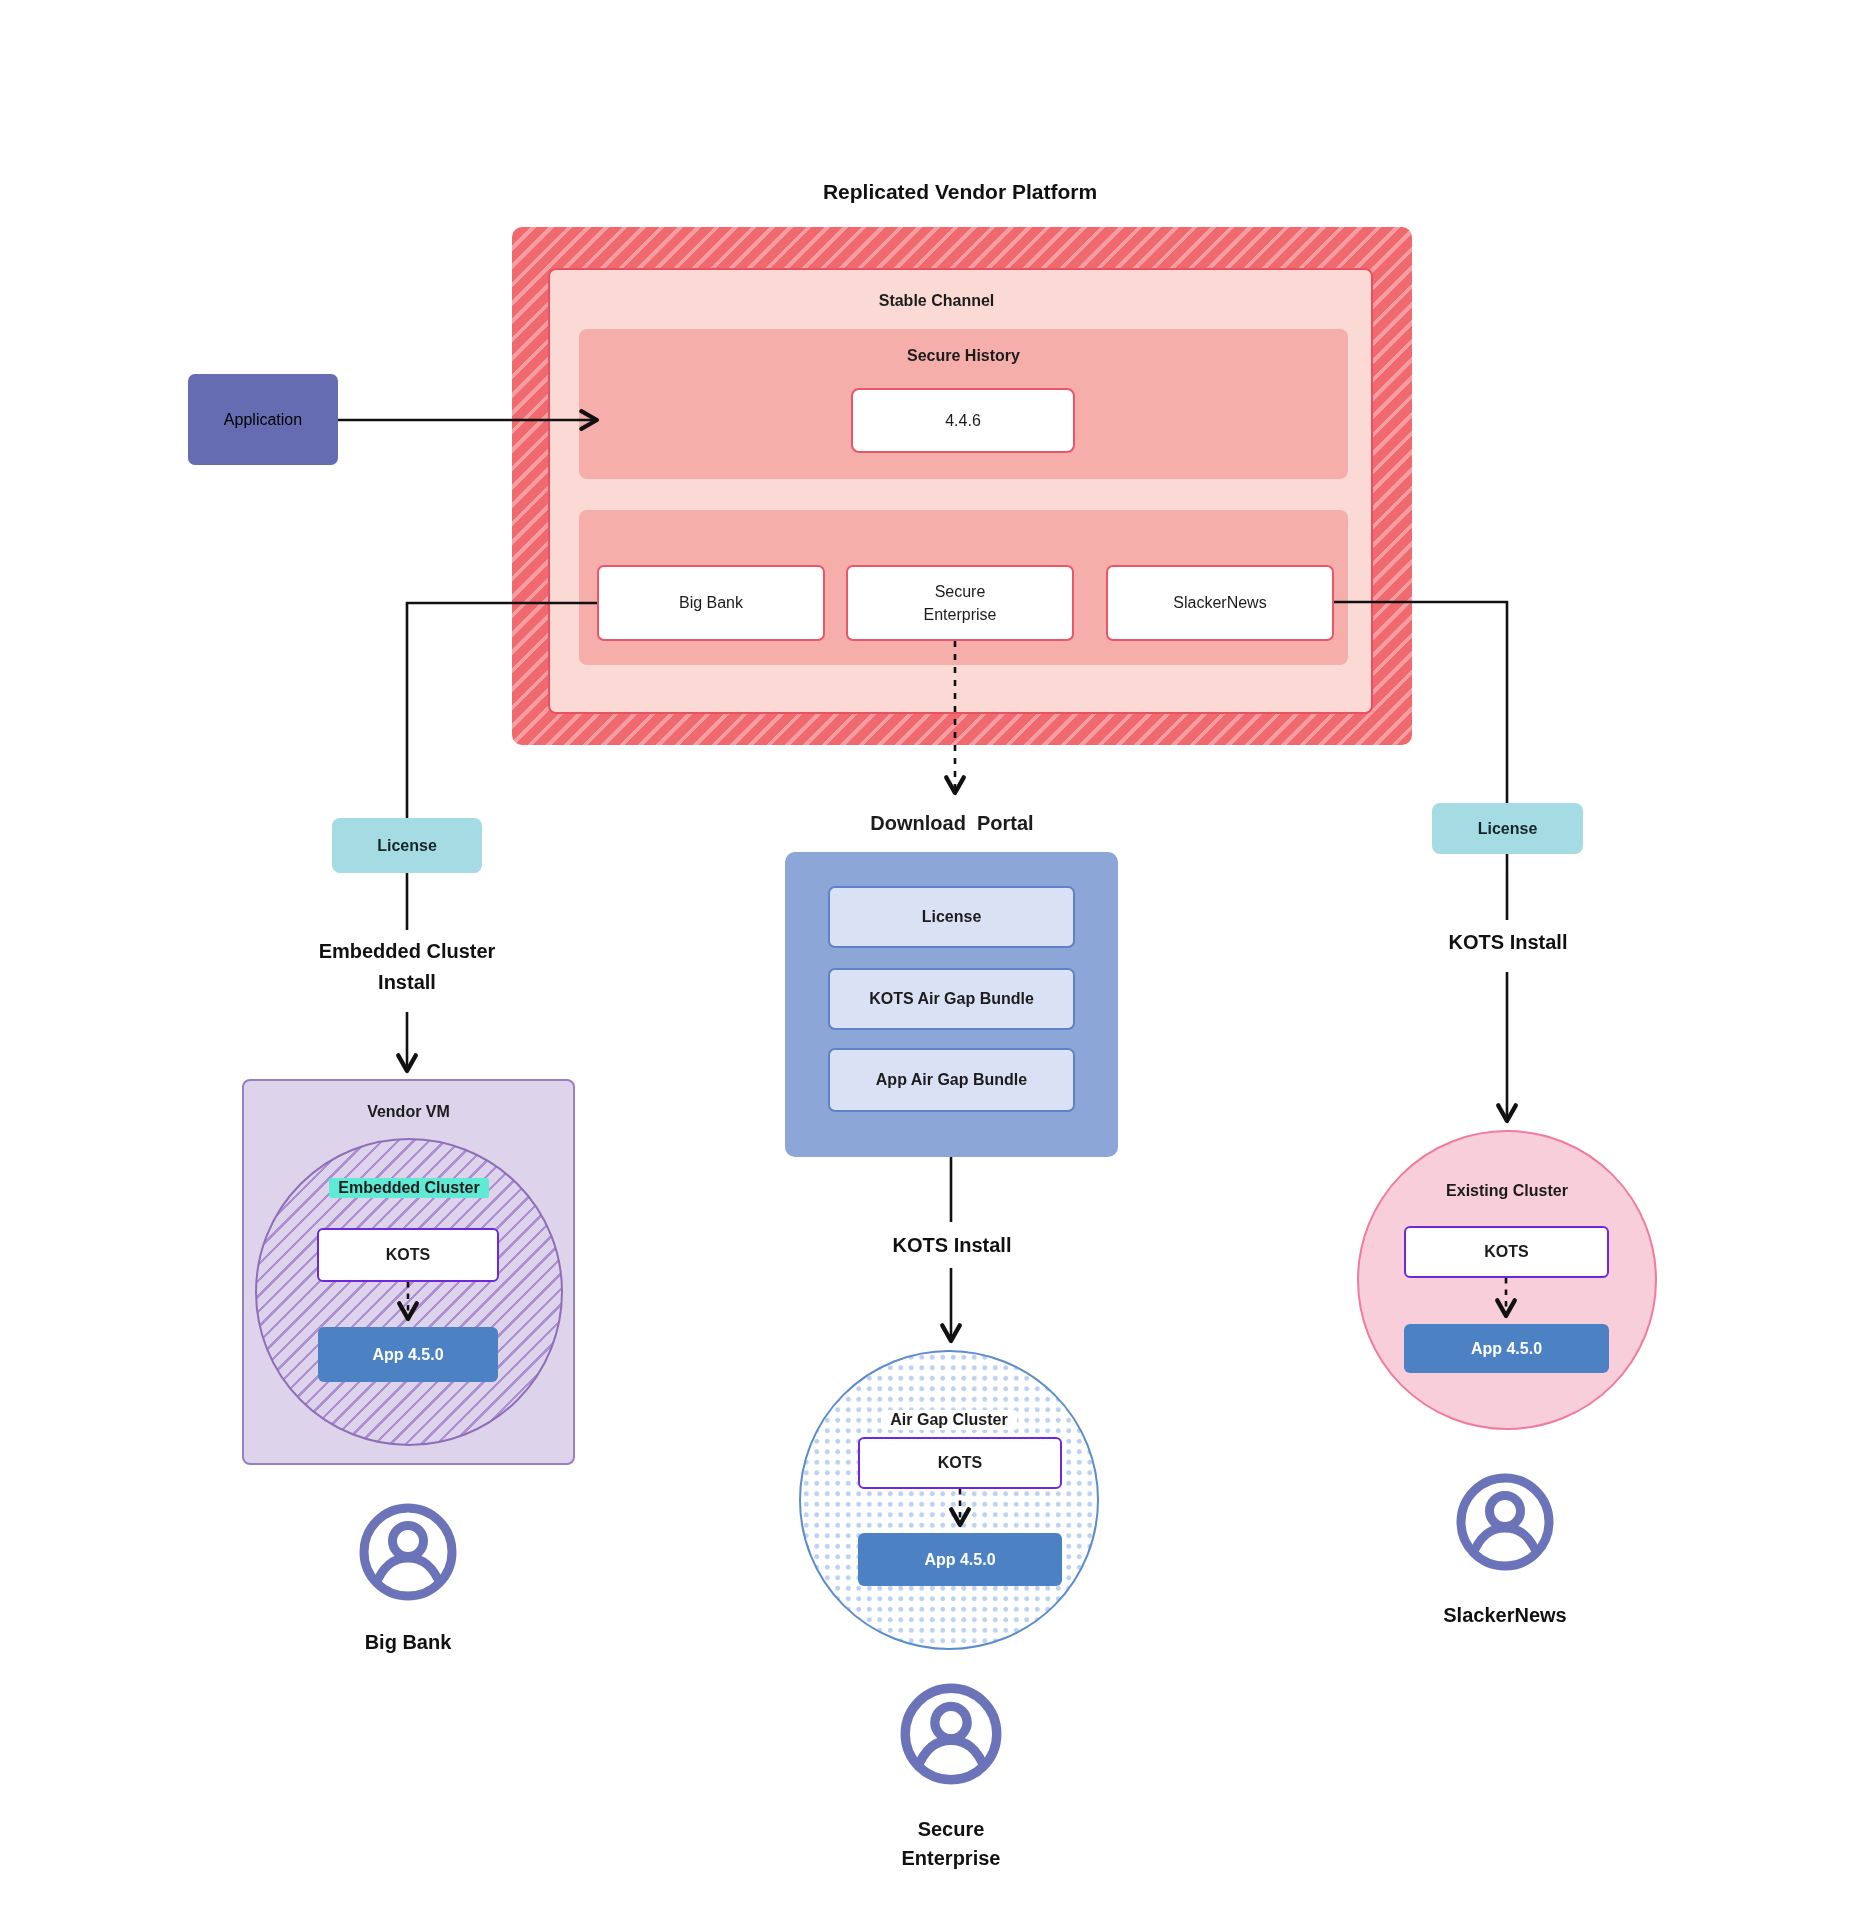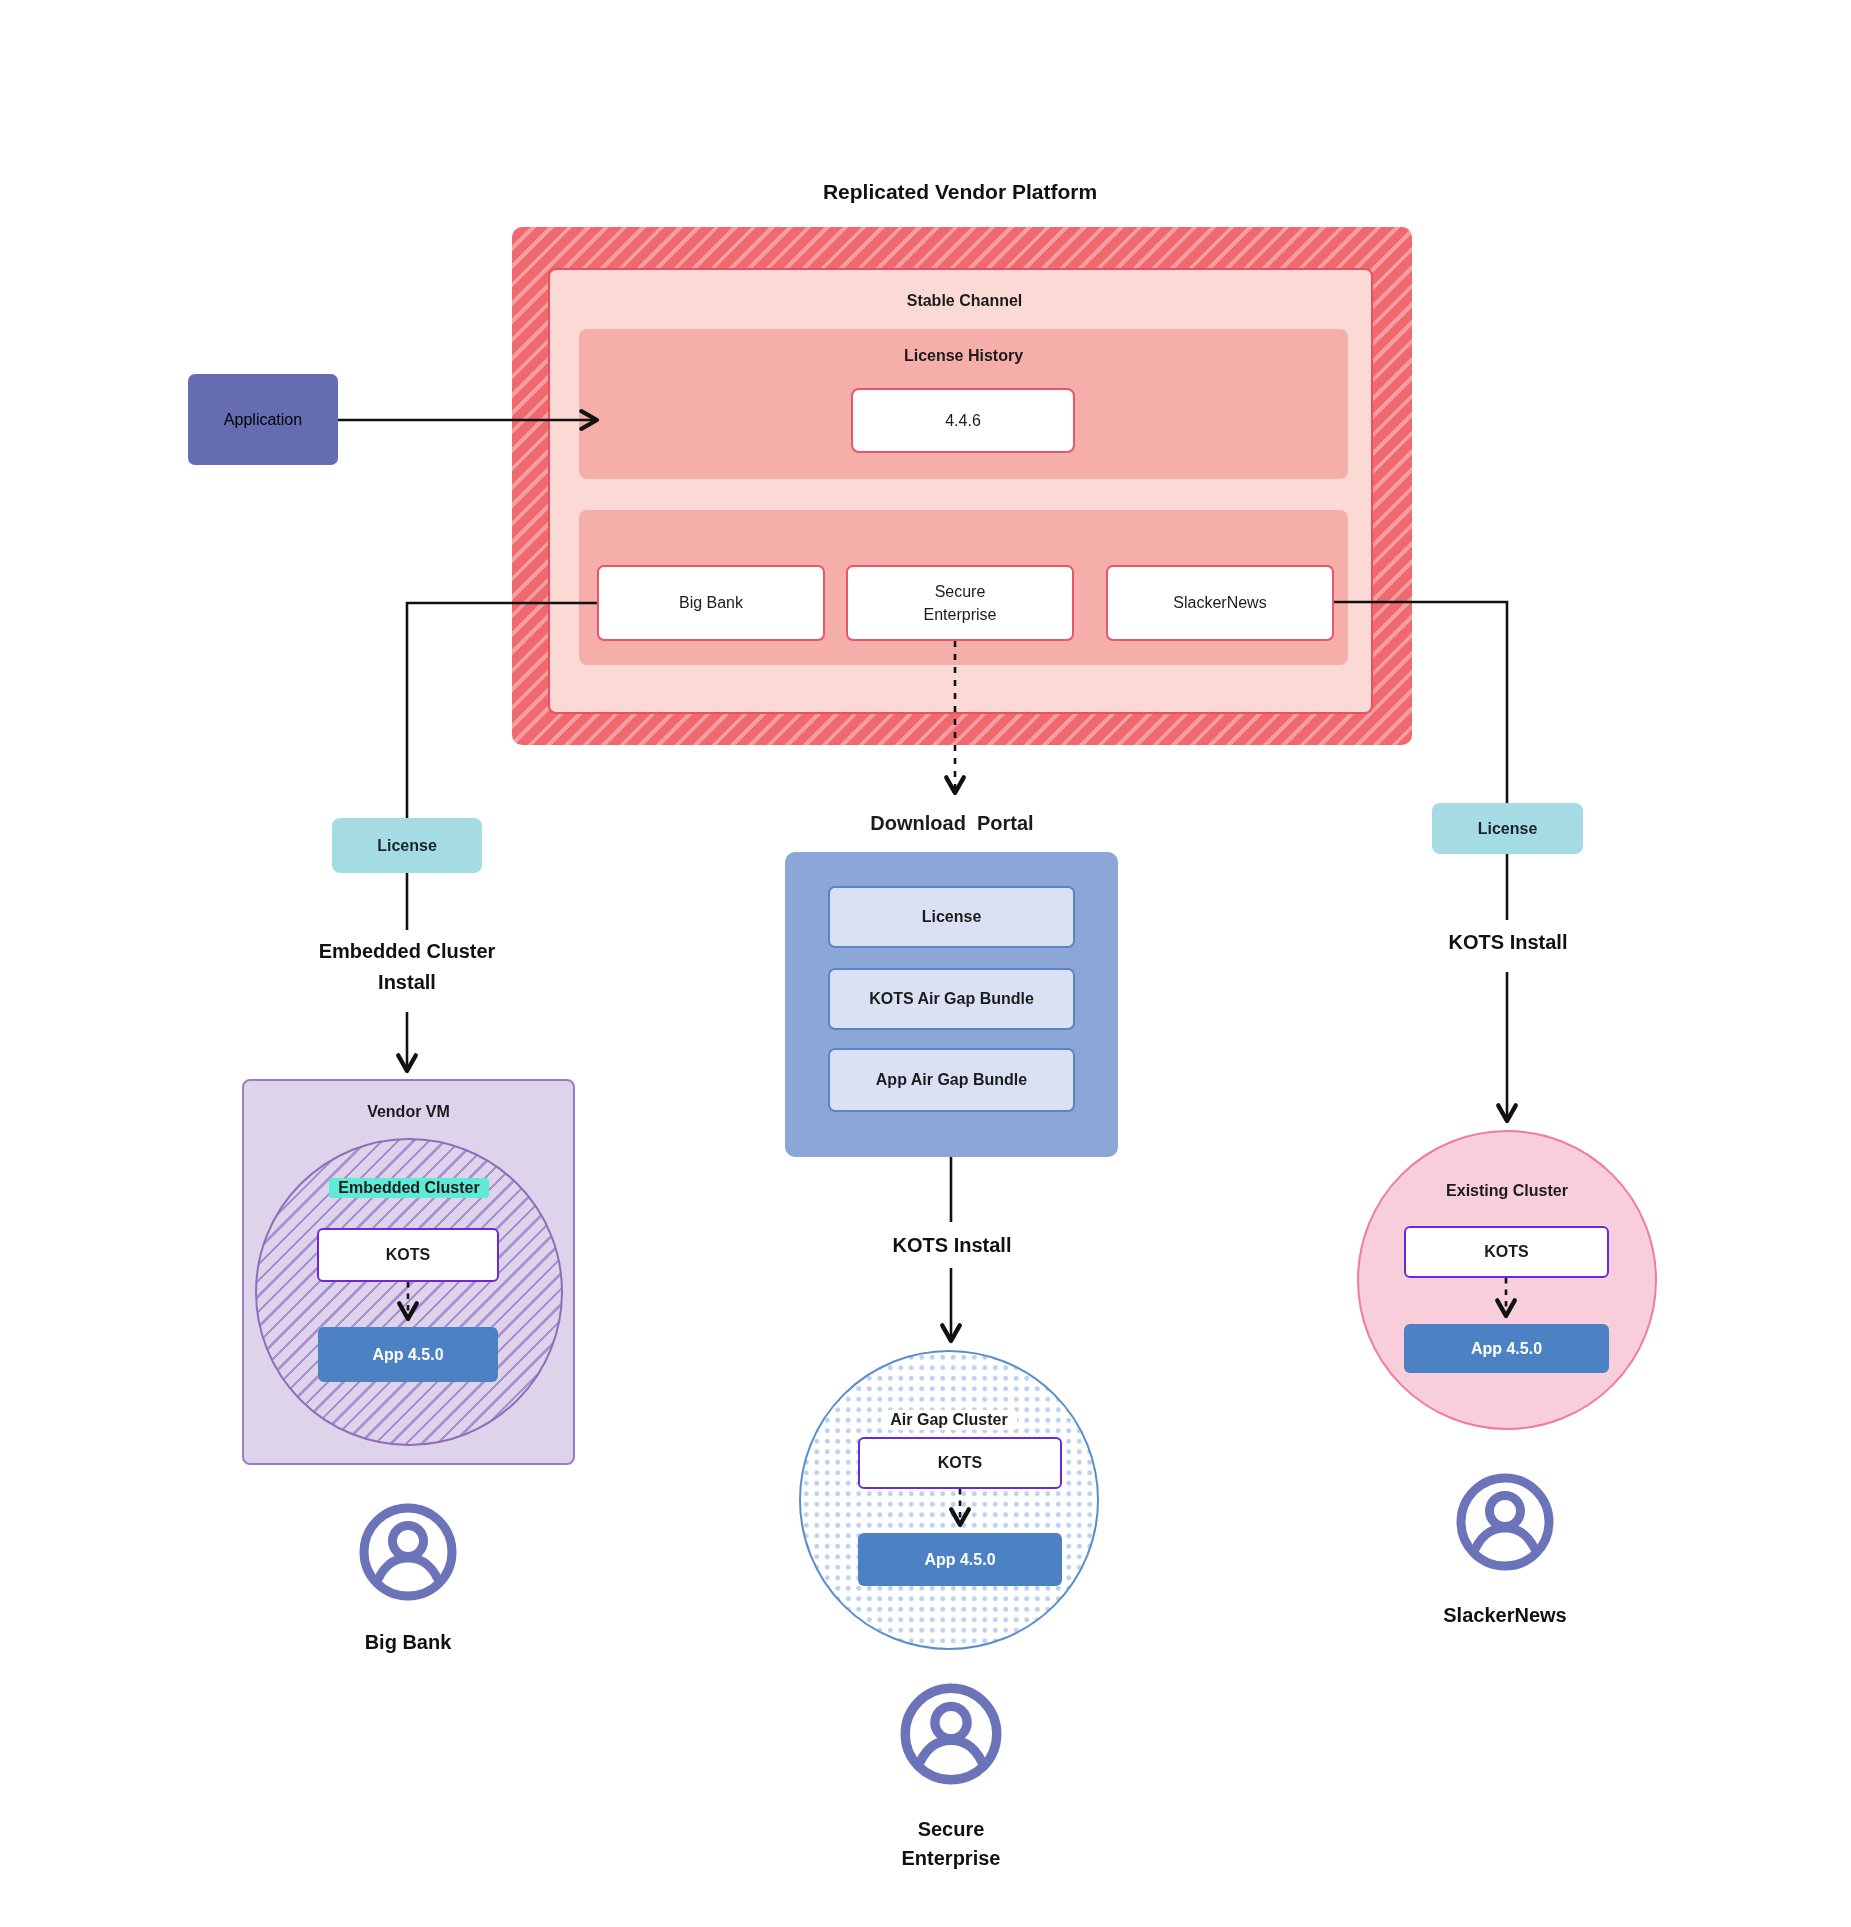--- a/index.html
+++ b/index.html
@@ -12,21 +12,21 @@
 
   
   [data-name="diagram-title"]{left:660px;top:178px;width:600px;height:28px;
     font-size:21px;font-weight:700;color:#111;}
 
   
   [data-name="vendor-platform-box"]{left:512px;top:227px;width:900px;height:518px;border-radius:10px;
     background:repeating-linear-gradient(135deg,#f59da1 0 4px,#f0696e 4px 13px);}
   [data-name="stable-channel-box"]{left:548px;top:268px;width:825px;height:446px;border-radius:8px;
     background:#fbdad6;border:2.5px solid #ea5062;}
-  [data-name="stable-channel-label"]{left:552px;top:288px;width:825px;height:26px;
+  [data-name="stable-channel-label"]{left:524px;top:288px;width:825px;height:26px;
     font-size:16px;font-weight:700;}
   [data-name="release-history-box"]{left:579px;top:329px;width:769px;height:150px;border-radius:8px;
     background:#f5aea9;}
   [data-name="release-history-label"]{left:579px;top:343px;width:769px;height:26px;
     font-size:16px;font-weight:700;}
   [data-name="release-current"]{left:604px;top:387px;width:228px;height:68px;border-radius:7px;
     background:#e9485f;color:#ffffff;font-size:16px;}
   [data-name="release-previous"]{left:851px;top:388px;width:224px;height:65px;border-radius:8px;
     background:#ffffff;border:2.5px solid #e8566a;font-size:16px;}
   [data-name="customers-box"]{left:579px;top:510px;width:769px;height:155px;border-radius:8px;
@@ -119,21 +119,21 @@
 
 <div class="canvas" data-name="diagram-canvas">
 
   <div class="abs flex" data-name="diagram-title">Replicated Vendor Platform</div>
 
   <div class="abs" data-name="vendor-platform-box"></div>
   <div class="abs" data-name="stable-channel-box"></div>
   <div class="abs flex" data-name="stable-channel-label">Stable Channel</div>
 
   <div class="abs" data-name="release-history-box"></div>
-  <div class="abs flex" data-name="release-history-label">License History</div>
+  <div class="abs flex" data-name="release-history-label">Secure History</div>
   <div class="abs flex" data-name="release-previous">4.4.6</div>
 
   <div class="abs" data-name="customers-box"></div>
   <div class="abs flex customer-box" data-name="customer-box-big-bank">
     <span data-name="customer-box-big-bank-label">Big Bank</span>
   </div>
   <div class="abs flex customer-box" data-name="customer-box-secure-enterprise">
     <span class="wrap-narrow" data-name="customer-box-secure-enterprise-label">Secure Enterprise</span>
   </div>
   <div class="abs flex customer-box" data-name="customer-box-slackernews">

